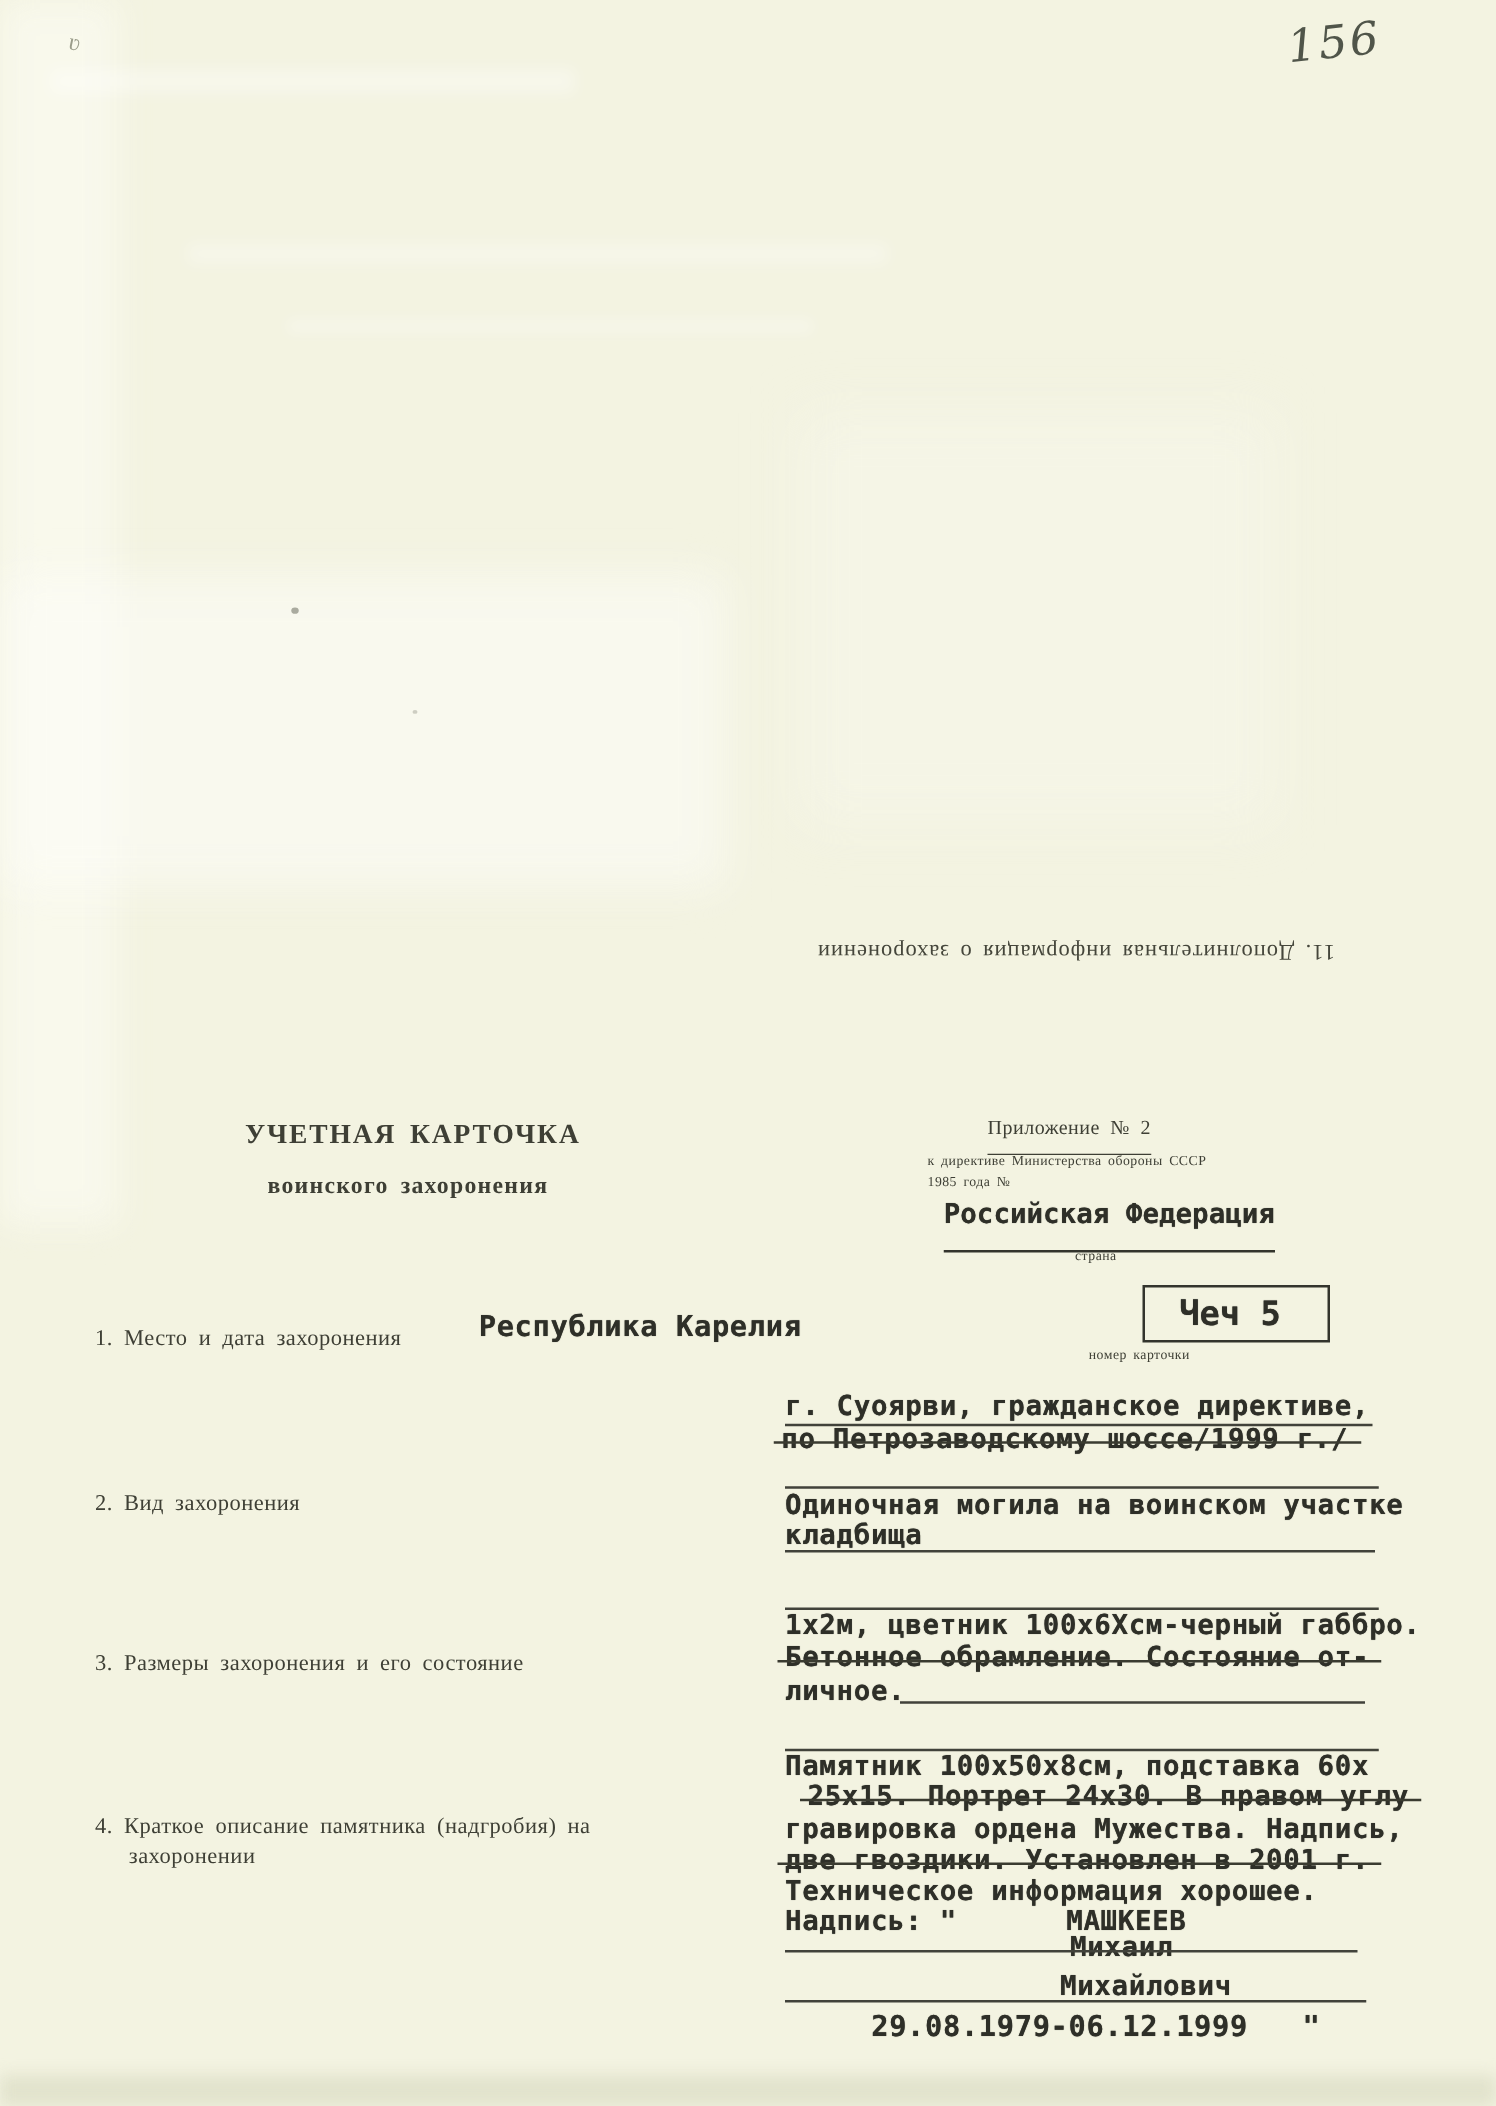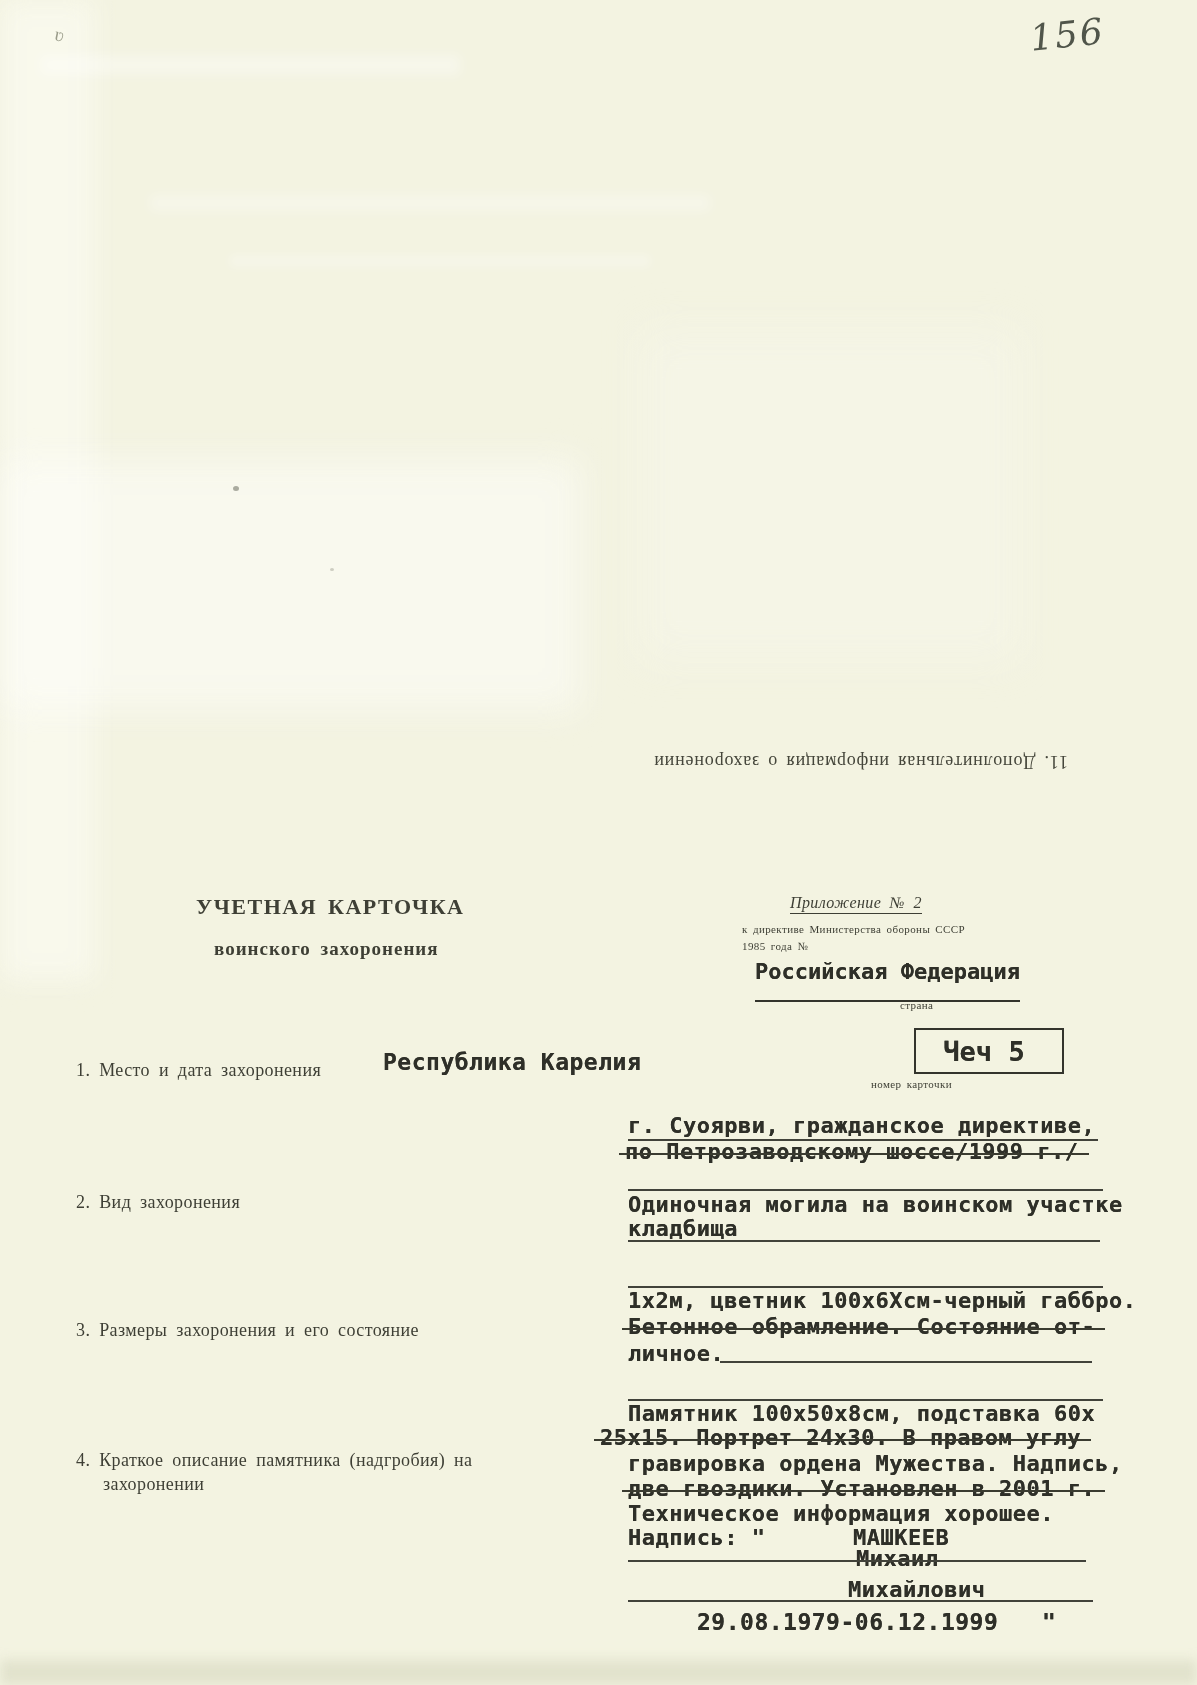--- a/index.html
+++ b/index.html
@@ -25,21 +25,21 @@
   .speck{position:absolute;border-radius:50%;background:#6a6b5e;opacity:.55;}
   .squiggle{position:absolute;color:#9a9c8a;font-size:19px;transform:rotate(12deg);}
 
   
   .print{position:absolute;font-family:"Liberation Serif", serif;color:#3e3f35;letter-spacing:.4px;word-spacing:4px;white-space:nowrap;}
   .lbl{font-size:18px;}
   .small{font-size:11px;word-spacing:2px;}
   .title1{font-size:22px;font-weight:bold;letter-spacing:1.5px;}
   .title2{font-size:19px;font-weight:bold;letter-spacing:1px;}
   .annex{font-size:16px;}
-  .annex span{border-bottom:1.5px solid #3e3f35;padding-bottom:2px;font-style:italic;}
+  .annex span{border-bottom:1.5px solid #3e3f35;padding-bottom:12px;}
 
   
   .typed{
     position:absolute;
     font-family:"DejaVu Sans Mono", monospace;
     font-weight:bold;
     font-size:22px;line-height:24px;
     letter-spacing:.5px;
     color:#2e2f28;
     white-space:nowrap;
@@ -93,21 +93,21 @@
   <div class="flipped">11. Дополнительная информация о захоронении</div>
 
   <div class="print title1" style="left:196px;top:894px;">УЧЕТНАЯ КАРТОЧКА</div>
   <div class="print title2" style="left:214px;top:938px;">воинского захоронения</div>
 
   <div class="print annex" style="left:790px;top:894px;"><span>Приложение № 2</span></div>
   <div class="print small" style="left:742px;top:923px;">к директиве Министерства обороны СССР</div>
   <div class="print small" style="left:742px;top:940px;">1985 года №</div>
 
   <div class="typed country" style="left:755px;top:960px;">Российская Федерация</div>
-  <div class="print small" style="left:860px;top:999px;margin-left:40px;">страна</div>
+  <div class="print small" style="left:860px;top:999px;">страна</div>
 
   <div class="cardbox">
     <span class="typedv">Чеч 5</span>
   </div>
   <div class="print small" style="left:871px;top:1078px;">номер карточки</div>
 
   <div class="print lbl" style="left:76px;top:1060px;">1. Место и дата захоронения</div>
   <div class="typed" style="left:383px;top:1050px;font-size:23px;">Республика Карелия</div>
 
   <div class="typed" style="left:628px;top:1114px;">г. Суоярви, гражданское директиве,</div>
@@ -125,21 +125,21 @@
   <div class="typed" style="left:628px;top:1289px;">1х2м, цветник 100х6Хсм-черный габбро.</div>
   <div class="typed" style="left:628px;top:1315px;"><span class="strike">Бетонное обрамление. Состояние от-</span></div>
   <div class="typed" style="left:628px;top:1342px;">личное.</div>
   <div class="rule" style="left:720px;top:1361px;width:372px;"></div>
 
   <div class="print lbl" style="left:76px;top:1450px;">4. Краткое описание памятника (надгробия) на</div>
   <div class="print lbl" style="left:103px;top:1474px;">захоронении</div>
 
   <div class="rule" style="left:628px;top:1399px;width:475px;"></div>
   <div class="typed" style="left:628px;top:1402px;">Памятник 100х50х8см, подставка 60х</div>
-  <div class="typed" style="left:600px;top:1426px;"><span class="strike">25х15. Портрет 24х30. В правом углу</span></div>
+  <div class="typed" style="left:646px;top:1426px;"><span class="strike">25х15. Портрет 24х30. В правом углу</span></div>
   <div class="typed" style="left:628px;top:1452px;">гравировка ордена Мужества. Надпись,</div>
   <div class="typed" style="left:628px;top:1477px;"><span class="strike">две гвоздики. Установлен в 2001 г.</span></div>
   <div class="typed" style="left:628px;top:1502px;">Техническое информация хорошее.</div>
 
   <div class="typed" style="left:628px;top:1526px;">Надпись: "</div>
   <div class="typed" style="left:853px;top:1526px;">МАШКЕЕВ</div>
 
   <div class="typed" style="left:856px;top:1547px;">Михаил</div>
   <div class="rule" style="left:628px;top:1560px;width:458px;"></div>
 

